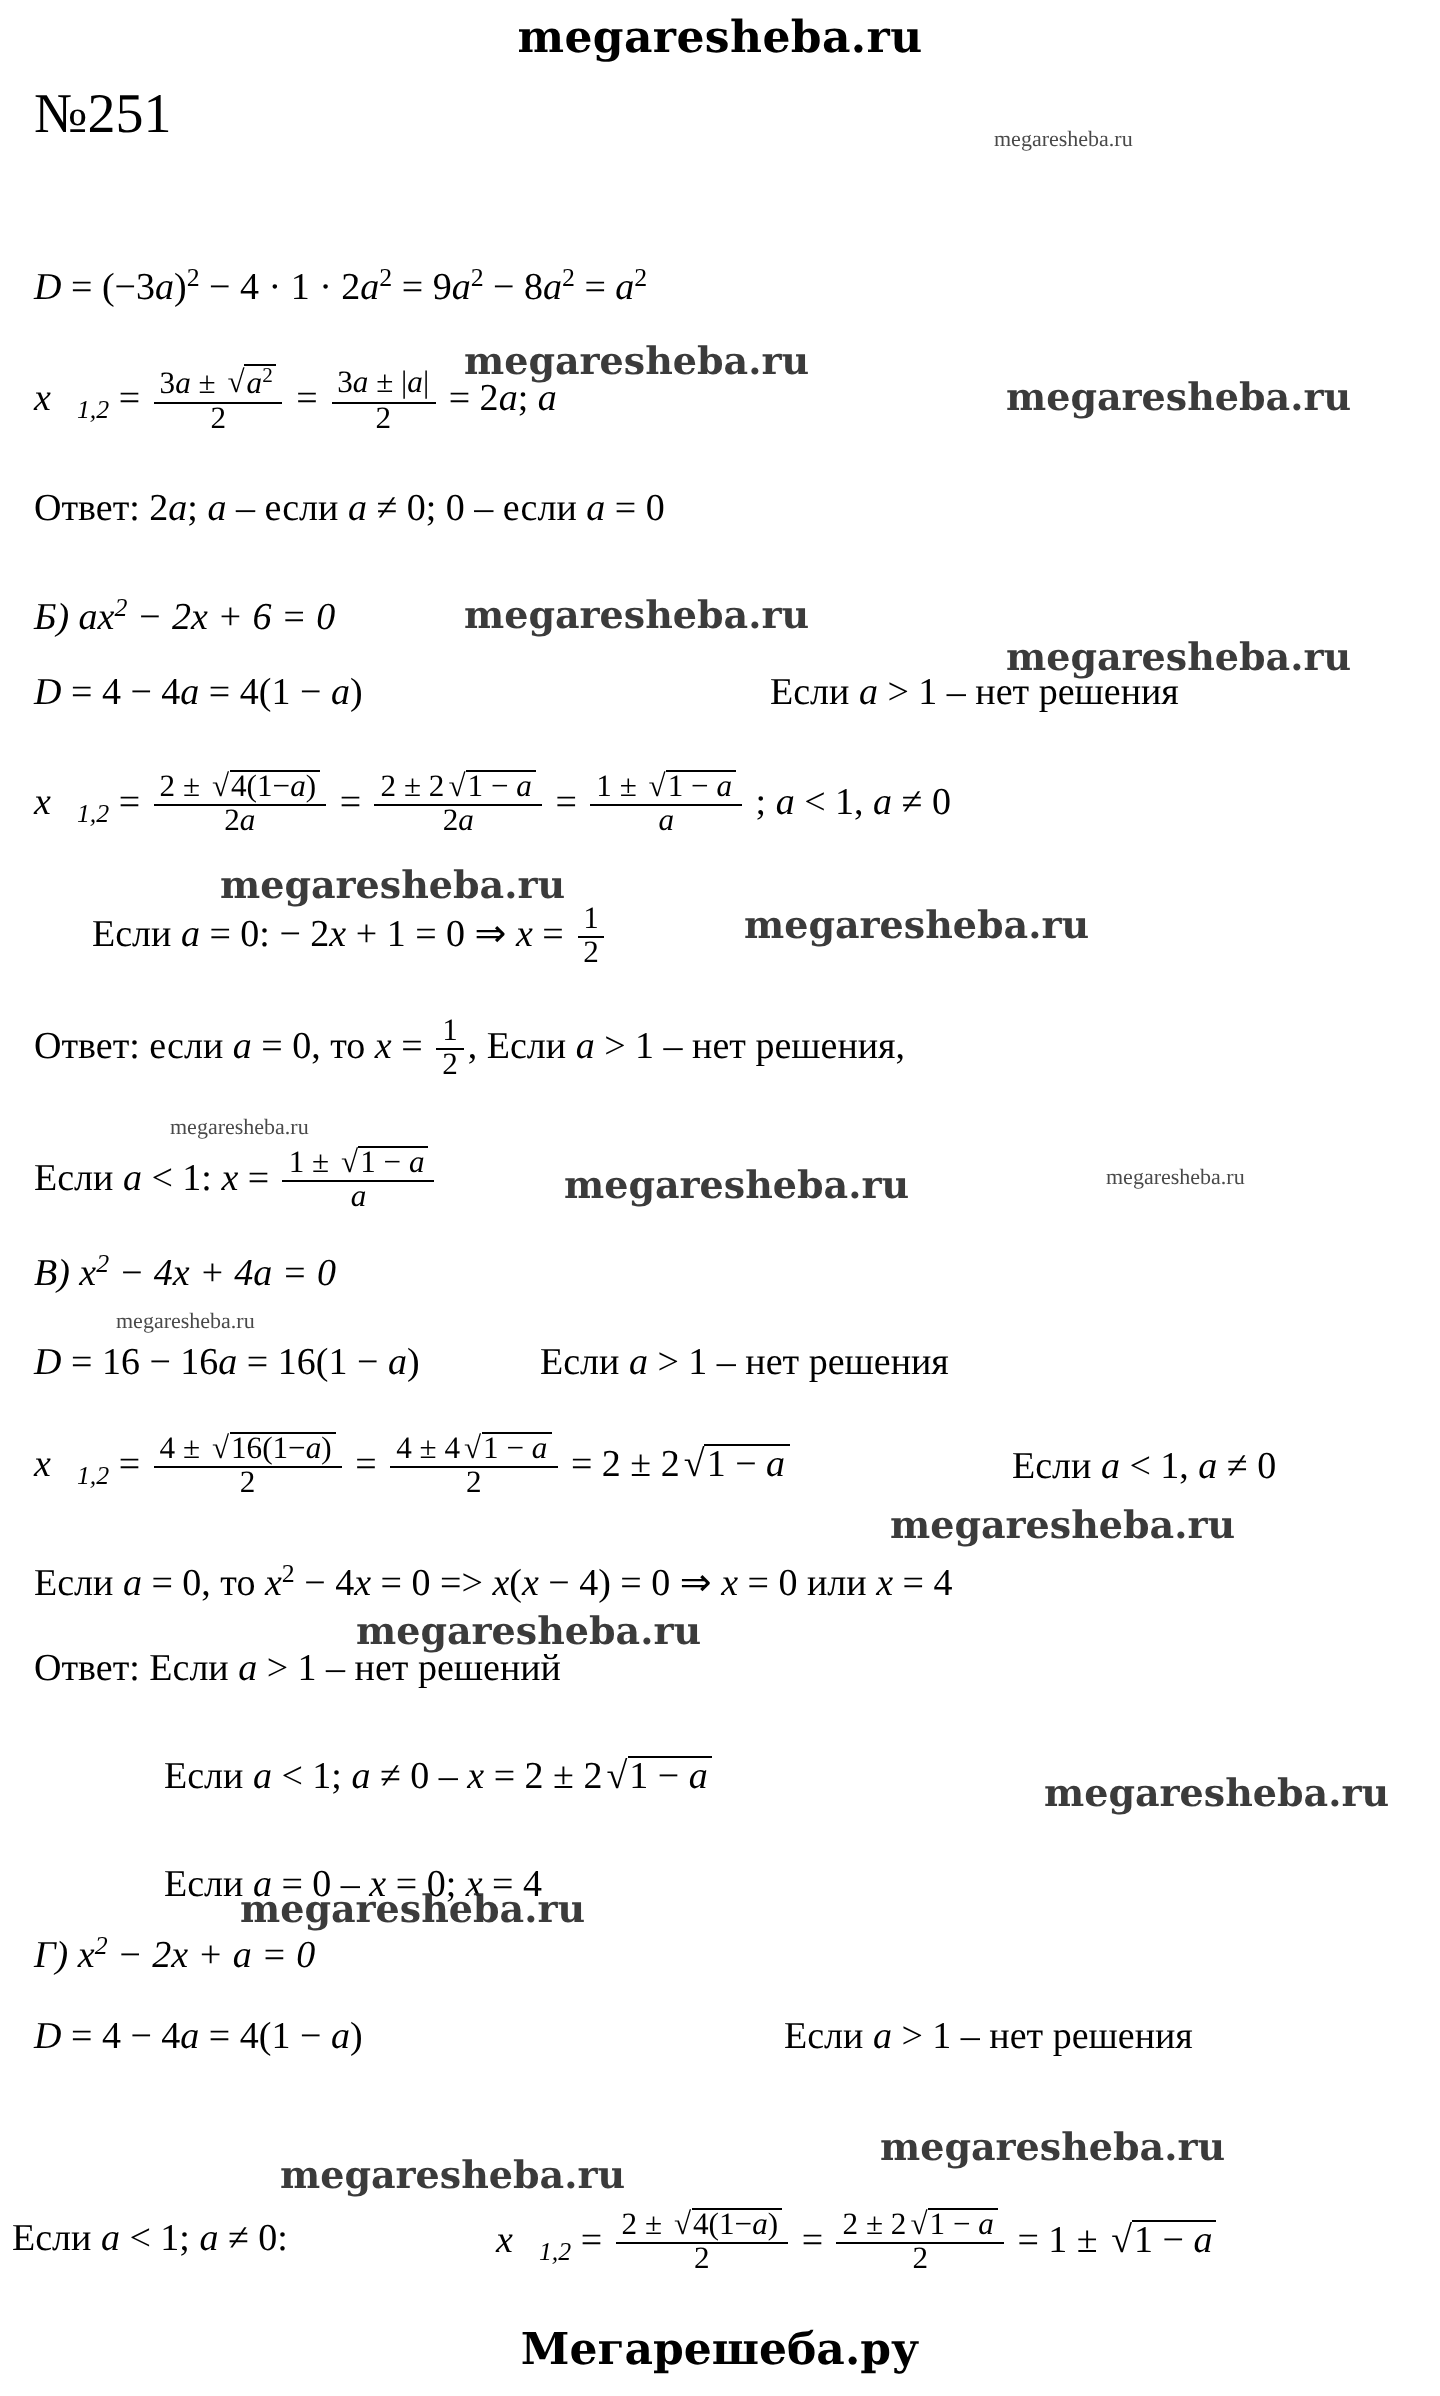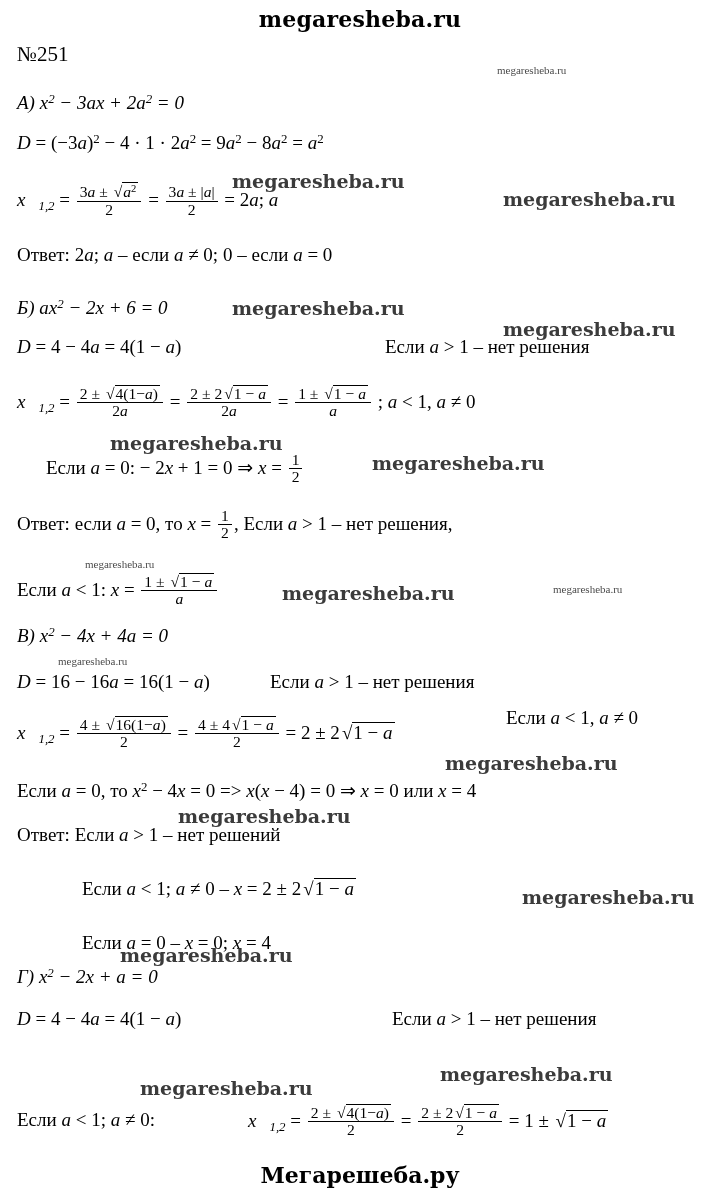--- a/index.html
+++ b/index.html
@@ -38,21 +38,21 @@
     width: 720px;
     text-align: center;
     font-family: "DejaVu Serif", serif;
     font-weight: bold;
     font-size: 22px;
   }
   .num {
     position: absolute;
     left: 17px;
     top: 42px;
-    font-size: 21px;
+    font-size: 28px;
     font-family: "Liberation Serif", serif;
   }
   .line {
     position: absolute;
     font-size: 19px;
     white-space: nowrap;
     line-height: 1.1;
   }
   .it { font-style: italic; }
   .wm {
@@ -111,23 +111,20 @@
 </style>
 </head>
 <body>
 
 <div class="page">
 
   <div class="hdr">megaresheba.ru</div>
 
   <div class="num">№251</div>
 
-  <div class="line" style="left:17px; top:92px;">
-    <span class="it">А) x</span><span class="sup it">2</span><span class="it"> − 3ax + 2a</span><span class="sup it">2</span><span class="it"> = 0</span>
-  </div>
 
   <div class="line" style="left:17px; top:132px;font-family:Liberation Serif, serif;">
     <span class="it">D</span> = (−3<span class="it">a</span>)<span class="sup">2</span> − 4 · 1 · 2<span class="it">a</span><span class="sup">2</span> = 9<span class="it">a</span><span class="sup">2</span> − 8<span class="it">a</span><span class="sup">2</span> = <span class="it">a</span><span class="sup">2</span>
   </div>
 
   <div class="line" style="left:17px; top:182px;">
     <span class="it">x</span><span class="sub it">1,2</span> =
     <span class="frac"><span class="n">3<span class="it">a</span> ± <span class="rad"><span class="radsym">√</span><span class="bar"><span class="it">a</span><span class="sup">2</span></span></span></span><span class="d">2</span></span>
     =
     <span class="frac"><span class="n">3<span class="it">a</span> ± |<span class="it">a</span>|</span><span class="d">2</span></span>
@@ -186,21 +183,21 @@
     Если <span class="it">a</span> &gt; 1 – нет решения
   </div>
 
   <div class="line" style="left:17px; top:716px;">
     <span class="it">x</span><span class="sub it">1,2</span> =
     <span class="frac"><span class="n">4 ± <span class="rad"><span class="radsym">√</span><span class="bar">16(1−<span class="it">a</span>)</span></span></span><span class="d">2</span></span>
     =
     <span class="frac"><span class="n">4 ± 4<span class="rad"><span class="radsym">√</span><span class="bar">1 − <span class="it">a</span></span></span></span><span class="d">2</span></span>
     = 2 ± 2<span class="rad"><span class="radsym">√</span><span class="bar">1 − <span class="it">a</span></span></span>
   </div>
-  <div class="line" style="left:506px; top:708px;">
+  <div class="line" style="left:506px; top:724px;">
     Если <span class="it">a</span> &lt; 1, <span class="it">a</span> ≠ 0
   </div>
 
   <div class="line" style="left:17px; top:780px;">
     Если <span class="it">a</span> = 0, то <span class="it">x</span><span class="sup">2</span> − 4<span class="it">x</span> = 0 =&gt; <span class="it">x</span>(<span class="it">x</span> − 4) = 0 ⇒ <span class="it">x</span> = 0 или <span class="it">x</span> = 4
   </div>
 
   <div class="line" style="left:17px; top:825px;">
     Ответ: Если <span class="it">a</span> &gt; 1 – нет решений
   </div>
@@ -218,21 +215,21 @@
   </div>
 
   <div class="line" style="left:17px; top:1009px;">
     <span class="it">D</span> = 4 − 4<span class="it">a</span> = 4(1 − <span class="it">a</span>)
   </div>
   <div class="line" style="left:392px; top:1009px;">
     Если <span class="it">a</span> &gt; 1 – нет решения
   </div>
 
 
-  <div class="line" style="left:17px; top:1110px;text-align:center;">
+  <div class="line" style="left:6px; top:1110px;text-align:center;">
     Если <span class="it">a</span> &lt; 1; <span class="it">a</span> ≠ 0:
   </div>
 
   <div class="line" style="left:248px; top:1104px;">
     <span class="it">x</span><span class="sub it">1,2</span> =
     <span class="frac"><span class="n">2 ± <span class="rad"><span class="radsym">√</span><span class="bar">4(1−<span class="it">a</span>)</span></span></span><span class="d">2</span></span>
     =
     <span class="frac"><span class="n">2 ± 2<span class="rad"><span class="radsym">√</span><span class="bar">1 − <span class="it">a</span></span></span></span><span class="d">2</span></span>
     = 1 ± <span class="rad"><span class="radsym">√</span><span class="bar">1 − <span class="it">a</span></span></span>
   </div>

